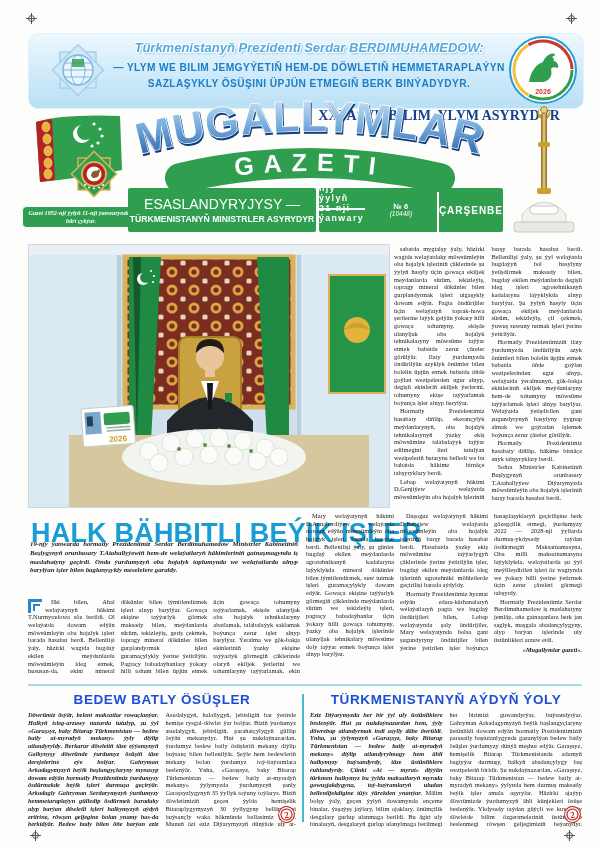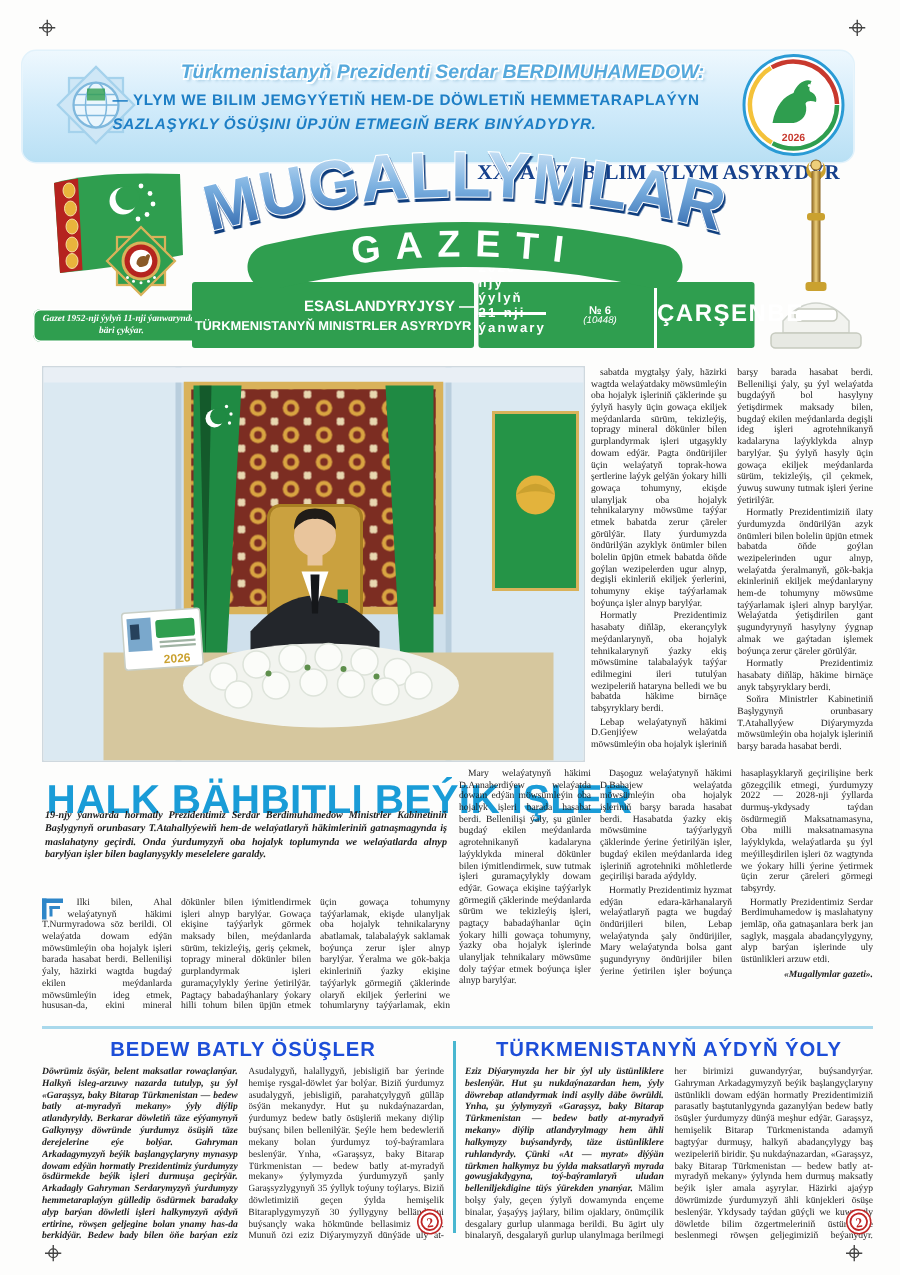--- a/index.html
+++ b/index.html
@@ -2,50 +2,50 @@
 <html><head>
 <meta charset="utf-8">
 <style>
   html,body{margin:0;padding:0;background:#9a9a9a;}
   #page{position:relative;width:600px;height:850px;background:#fdfdfc;margin:0 auto;overflow:hidden;
         font-family:"Liberation Serif","DejaVu Serif",serif;color:#1b1b1b;}
   .abs{position:absolute;}
   
   .regmark{width:11px;height:11px;}
   
-  #banner{left:14px;top:33px;width:554px;height:74px;border-radius:10px;
+  #banner{left:28px;top:33px;width:554px;height:74px;border-radius:10px;
           background:linear-gradient(#eef8fe 0%,#cfeafa 55%,#b9e0f4 100%);
           border:1px solid #e2f2fb;}
   #attribution{position:absolute;left:90px;top:6px;width:380px;text-align:center;
           font-family:"Liberation Sans",sans-serif;font-weight:bold;font-style:italic;
           font-size:13px;color:#56a9dc;
           text-shadow:1px 1px 0 #fff,-1px -1px 0 #fff,1px -1px 0 #fff,-1px 1px 0 #fff,2px 2px 2px #9cc6e0;}
-  .quoteline{position:absolute;left:60px;width:440px;text-align:left;
+  .quoteline{position:absolute;left:60px;width:440px;text-align:center;
           font-family:"Liberation Sans",sans-serif;font-weight:bold;font-size:10.2px;
           color:#1d7ec5;letter-spacing:.4px;}
-  #quote1{top:28px;} #quote2{top:44px;font-style:italic;}
+  #quote1{top:28px;} #quote2{top:44px;}
   
   #slogan{left:296px;top:108px;width:286px;text-align:center;
           font-family:"Liberation Serif",serif;font-weight:bold;font-size:14px;color:#16418c;}
   
   #masthead-svg{left:116px;top:100px;z-index:4;}
   
   .greenbox{background:#2f9e4f;color:#fff;font-family:"Liberation Sans",sans-serif;}
   #founder{left:128px;top:188px;width:188px;height:44px;display:flex;flex-direction:column;
            justify-content:center;text-align:center;border-radius:2px;}
-  #founder .f1{font-weight:bold;font-size:10px;text-align:right;}
+  #founder .f1{font-weight:normal;font-size:14px;}
   #founder .f2{font-weight:bold;font-size:8.6px;margin-top:2px;}
   #datebar{left:319px;top:188px;width:184px;height:44px;display:flex;flex-direction:row;border-radius:2px;}
   #daterow{height:20px;border-bottom:2px solid #fff;display:flex;align-items:center;justify-content:center;
            font-weight:bold;font-size:8.8px;letter-spacing:1.4px;}
   #bottomrow{flex:1;display:flex;}
   #issuebox{width:72px;border-right:2px solid #fff;display:flex;flex-direction:column;align-items:center;justify-content:center;line-height:1;}
   #issuebox .no{font-weight:bold;font-size:7.5px;}
   #issuebox .tot{font-style:italic;font-size:6.5px;margin-top:1px;}
-  #daybox{flex:1;display:flex;align-items:center;justify-content:center;font-weight:bold;font-size:16px;letter-spacing:1px;}
+  #daybox{flex:1;display:flex;align-items:center;justify-content:center;font-weight:bold;font-size:10px;letter-spacing:1px;}
   
   #flagblock{left:22px;top:112px;}
   #since{left:22px;top:206px;width:114px;background:#2f9e4f;border-radius:5px;color:#fff;
          font-style:italic;font-weight:bold;font-size:6.2px;text-align:center;padding:3px 2px;line-height:1.3;
          box-shadow:0 0 0 1px #fff inset;}
   
   #photo{left:28px;top:244px;border:1px solid #cfd8de;}
   
   .bodytext{font-size:6.4px;line-height:1.2;text-align:justify;overflow:hidden;}
   .bodytext .para{margin:0 0 1px 0;text-indent:6px;}

